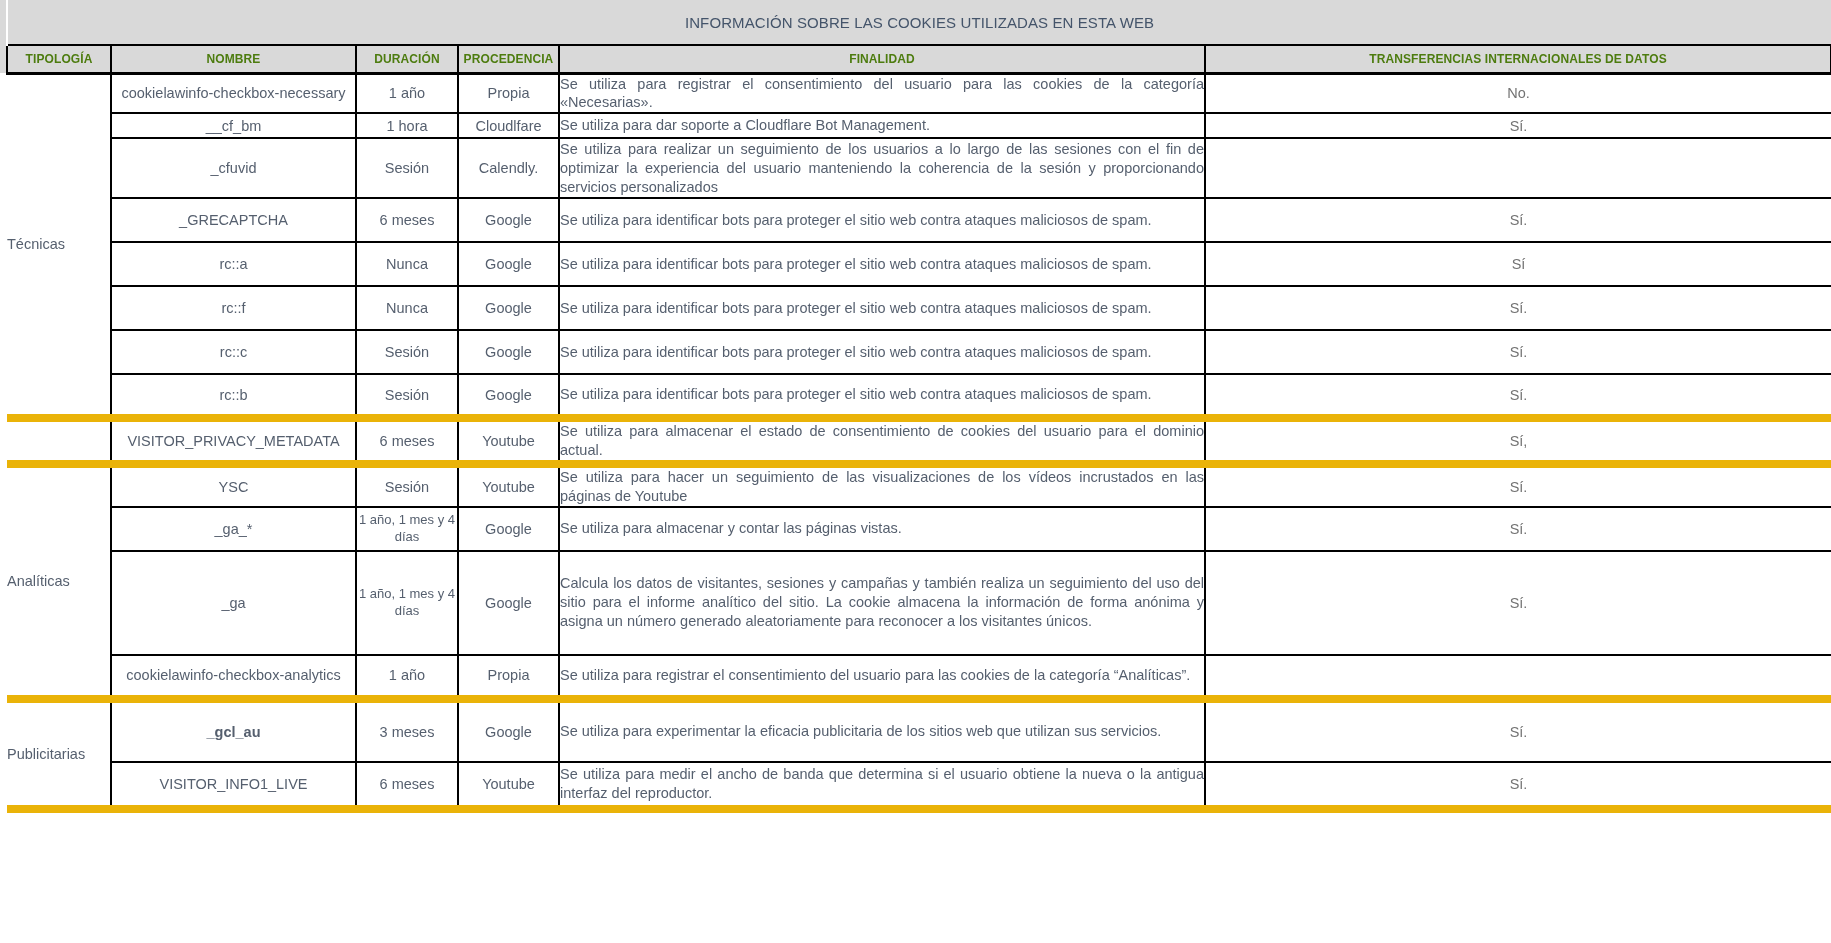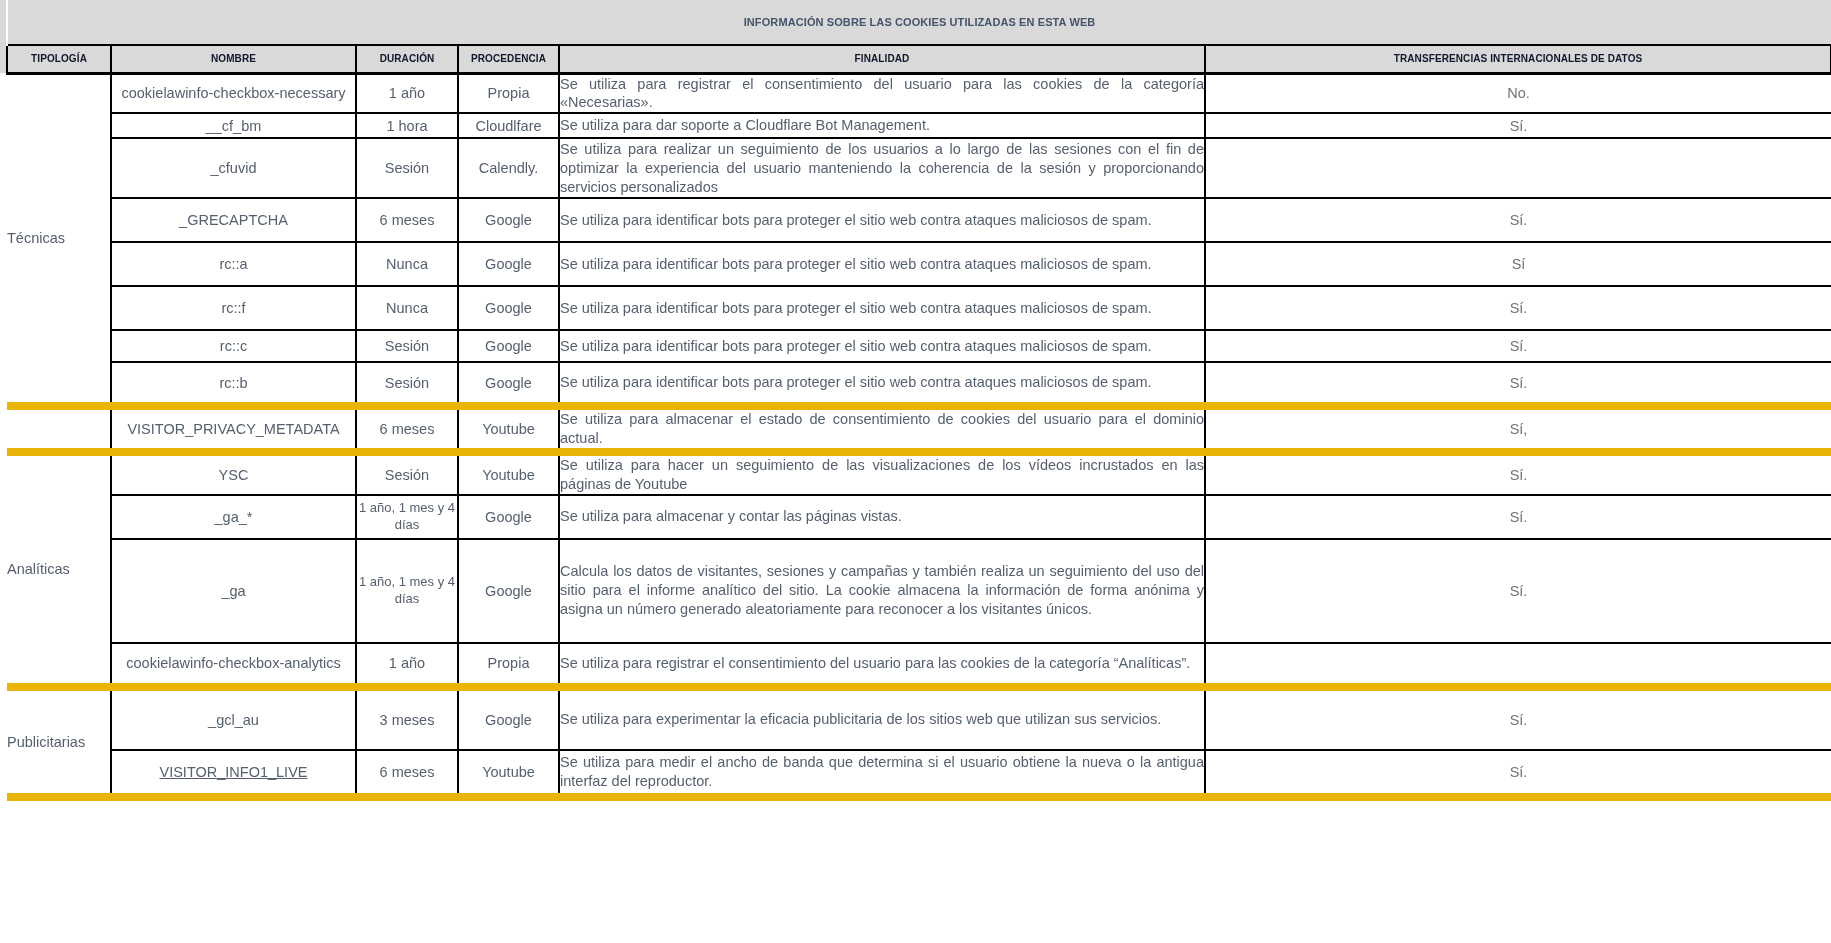--- a/index.html
+++ b/index.html
@@ -30,33 +30,33 @@
     vertical-align: middle;
     box-sizing: border-box;
   }
   .band-left {
     background: #d9d9d9;
     border-right: 2px solid #ffffff;
   }
   .title-cell {
     background: #d9d9d9;
     color: #44546a;
-    font-weight: bold;
-    font-size: 11px;
+    font-weight: normal;
+    font-size: 15px;
     text-align: center;
     letter-spacing: 0.1px;
     height: 45px;
   }
 
   
   .hdr {
     background: #d9d9d9;
-    color: #0f172a;
+    color: #4d7c0f;
     font-weight: bold;
-    font-size: 10px;
+    font-size: 12px;
     text-align: center;
     height: 28px;
     border-top: 2px solid #000000;
     border-bottom: 3px solid #000000;
     border-left: 2px solid #000000;
     border-right: 2px solid #000000;
     letter-spacing: 0.1px;
   }
 
   
@@ -188,21 +188,21 @@
         <td class="stub"></td>
         <td class="cell c-nombre" style="height:44px;">rc::f</td>
         <td class="cell c-duracion">Nunca</td>
         <td class="cell c-proc">Google</td>
         <td class="cell c-finalidad">Se utiliza para identificar bots para proteger el sitio web contra ataques maliciosos de spam.</td>
         <td class="cell c-trans">Sí.</td>
       </tr>
 
       <tr>
         <td class="stub"></td>
-        <td class="cell c-nombre" style="height:32px;">rc::c</td>
+        <td class="cell c-nombre" style="height:44px;">rc::c</td>
         <td class="cell c-duracion">Sesión</td>
         <td class="cell c-proc">Google</td>
         <td class="cell c-finalidad">Se utiliza para identificar bots para proteger el sitio web contra ataques maliciosos de spam.</td>
         <td class="cell c-trans">Sí.</td>
       </tr>
 
       <tr>
         <td class="stub"></td>
         <td class="cell c-nombre grp-bottom" style="height:44px;">rc::b</td>
         <td class="cell c-duracion grp-bottom">Sesión</td>
@@ -251,29 +251,29 @@
         <td class="cell c-nombre grp-bottom" style="height:44px;">cookielawinfo-checkbox-analytics</td>
         <td class="cell c-duracion grp-bottom">1 año</td>
         <td class="cell c-proc grp-bottom">Propia</td>
         <td class="cell c-finalidad grp-bottom">Se utiliza para registrar el consentimiento del usuario para las cookies de la categoría “Analíticas”.</td>
         <td class="cell c-trans grp-bottom"></td>
       </tr>
 
       <tr>
         <td class="stub"></td>
         <td class="cell c-tipologia grp-bottom" rowspan="2">Publicitarias</td>
-        <td class="cell c-nombre" style="height:63px;">_gcl_au</td>
+        <td class="cell c-nombre" style="height:63px;font-weight:bold;">_gcl_au</td>
         <td class="cell c-duracion">3 meses</td>
         <td class="cell c-proc">Google</td>
         <td class="cell c-finalidad">Se utiliza para experimentar la eficacia publicitaria de los sitios web que utilizan sus servicios.</td>
         <td class="cell c-trans">Sí.</td>
       </tr>
       <tr>
         <td class="stub"></td>
-        <td class="cell c-nombre grp-bottom" style="height:47px;text-decoration:underline;">VISITOR_INFO1_LIVE</td>
+        <td class="cell c-nombre grp-bottom" style="height:47px;">VISITOR_INFO1_LIVE</td>
         <td class="cell c-duracion grp-bottom">6 meses</td>
         <td class="cell c-proc grp-bottom">Youtube</td>
         <td class="cell c-finalidad grp-bottom">Se utiliza para medir el ancho de banda que determina si el usuario obtiene la nueva o la antigua interfaz del reproductor.</td>
         <td class="cell c-trans grp-bottom">Sí.</td>
       </tr>
     </tbody>
   </table>
 </div>
 
 </body></html>

